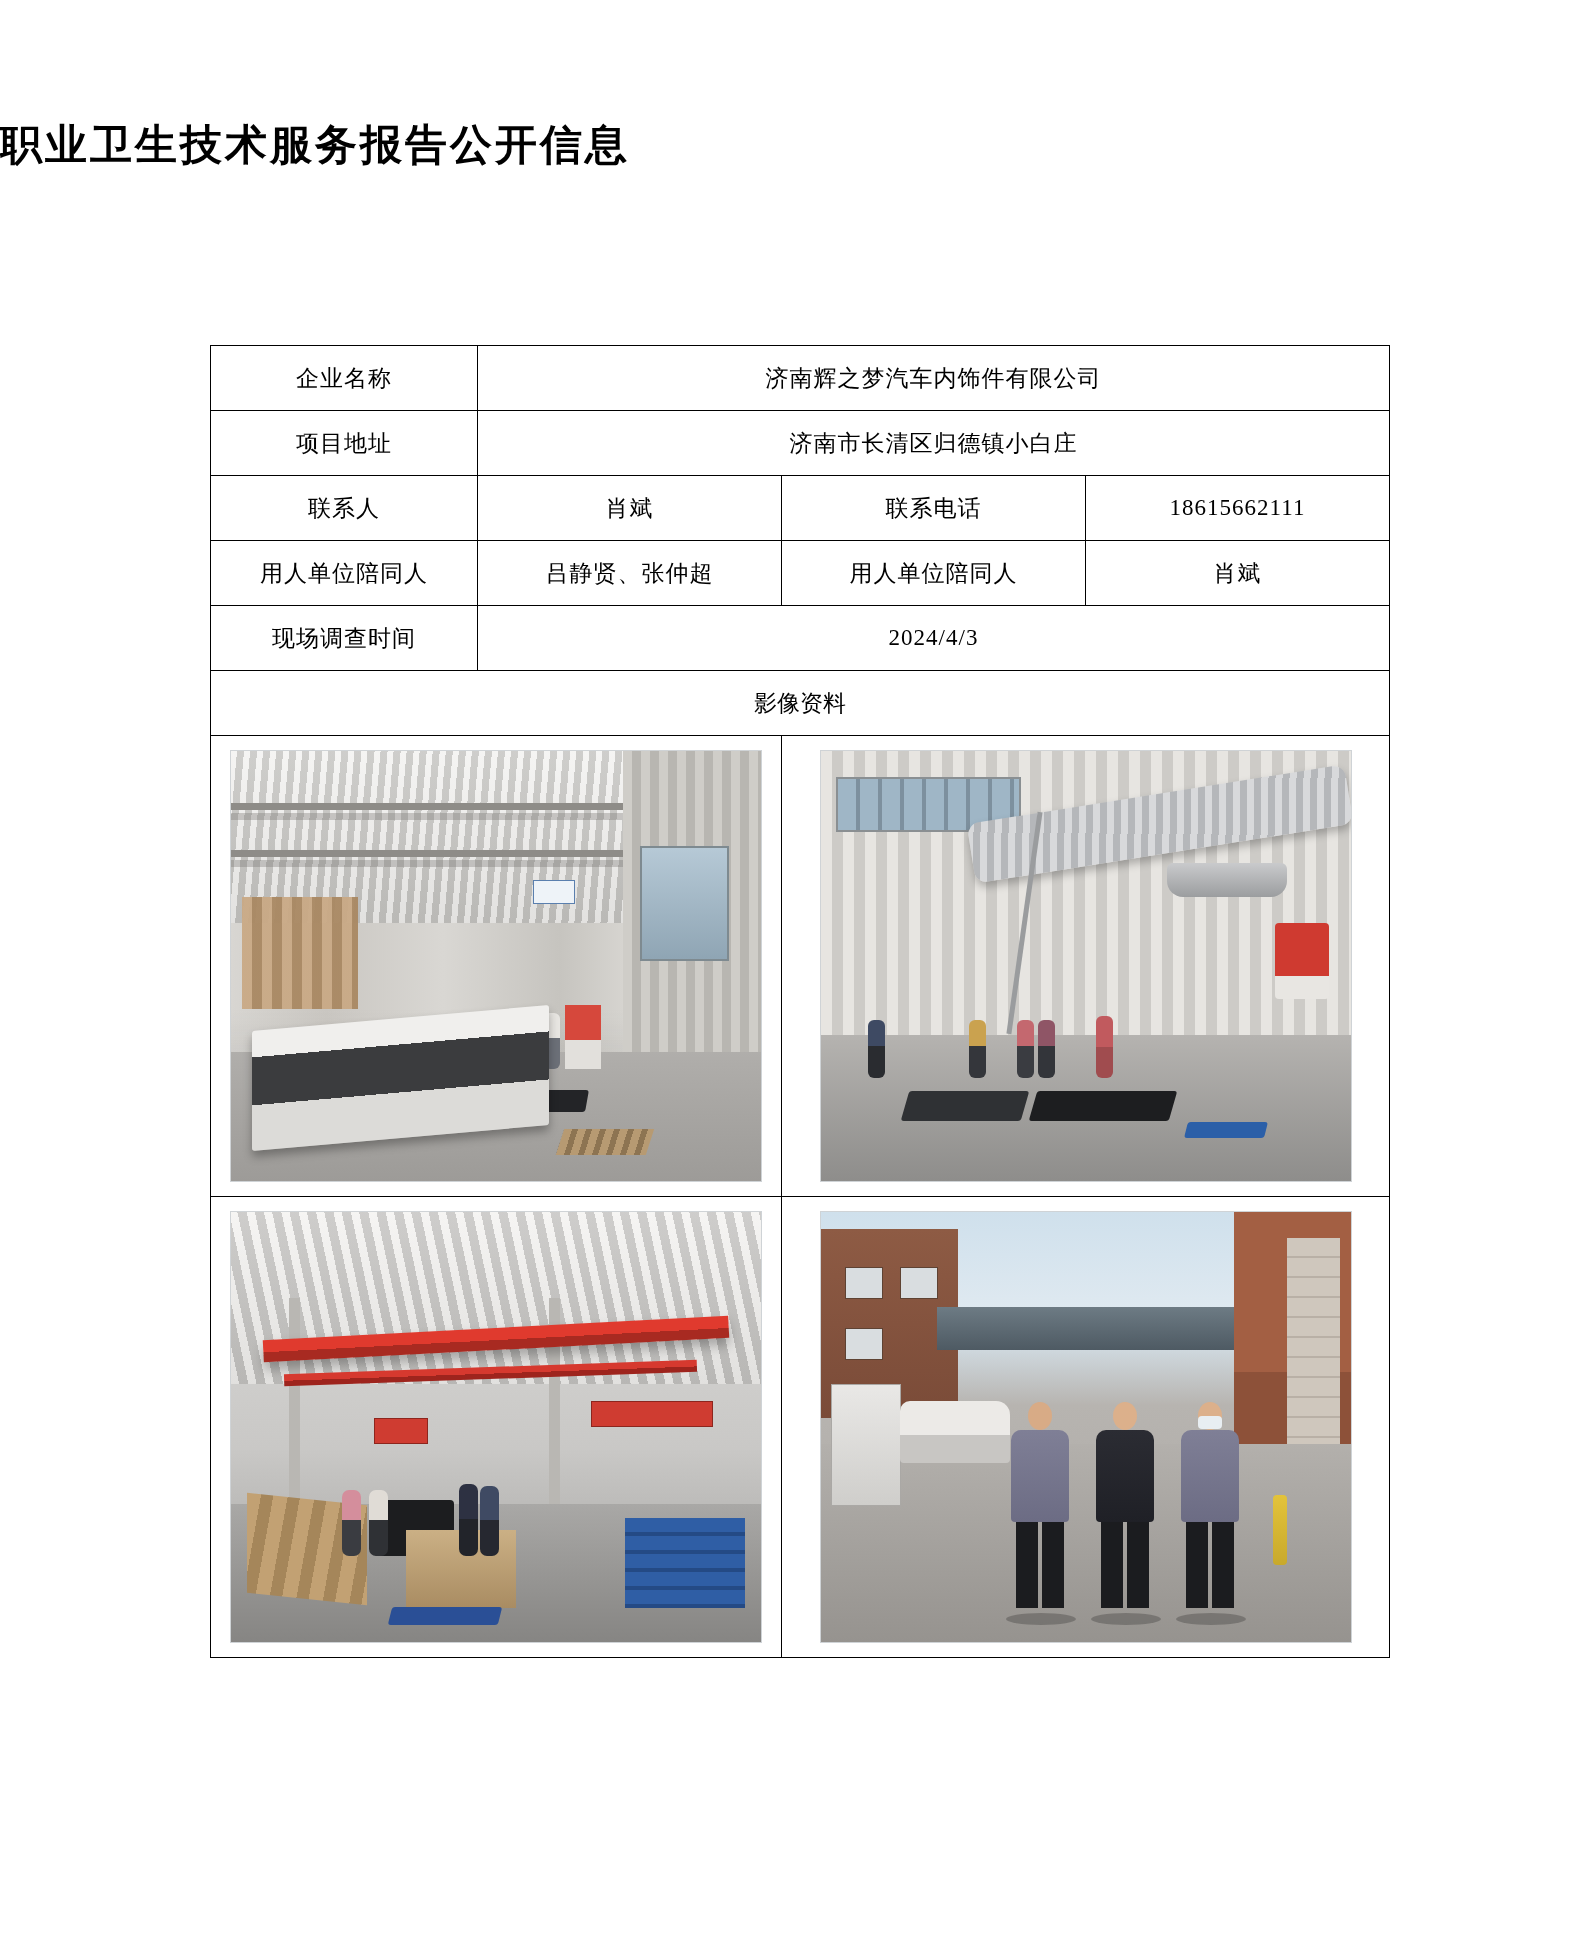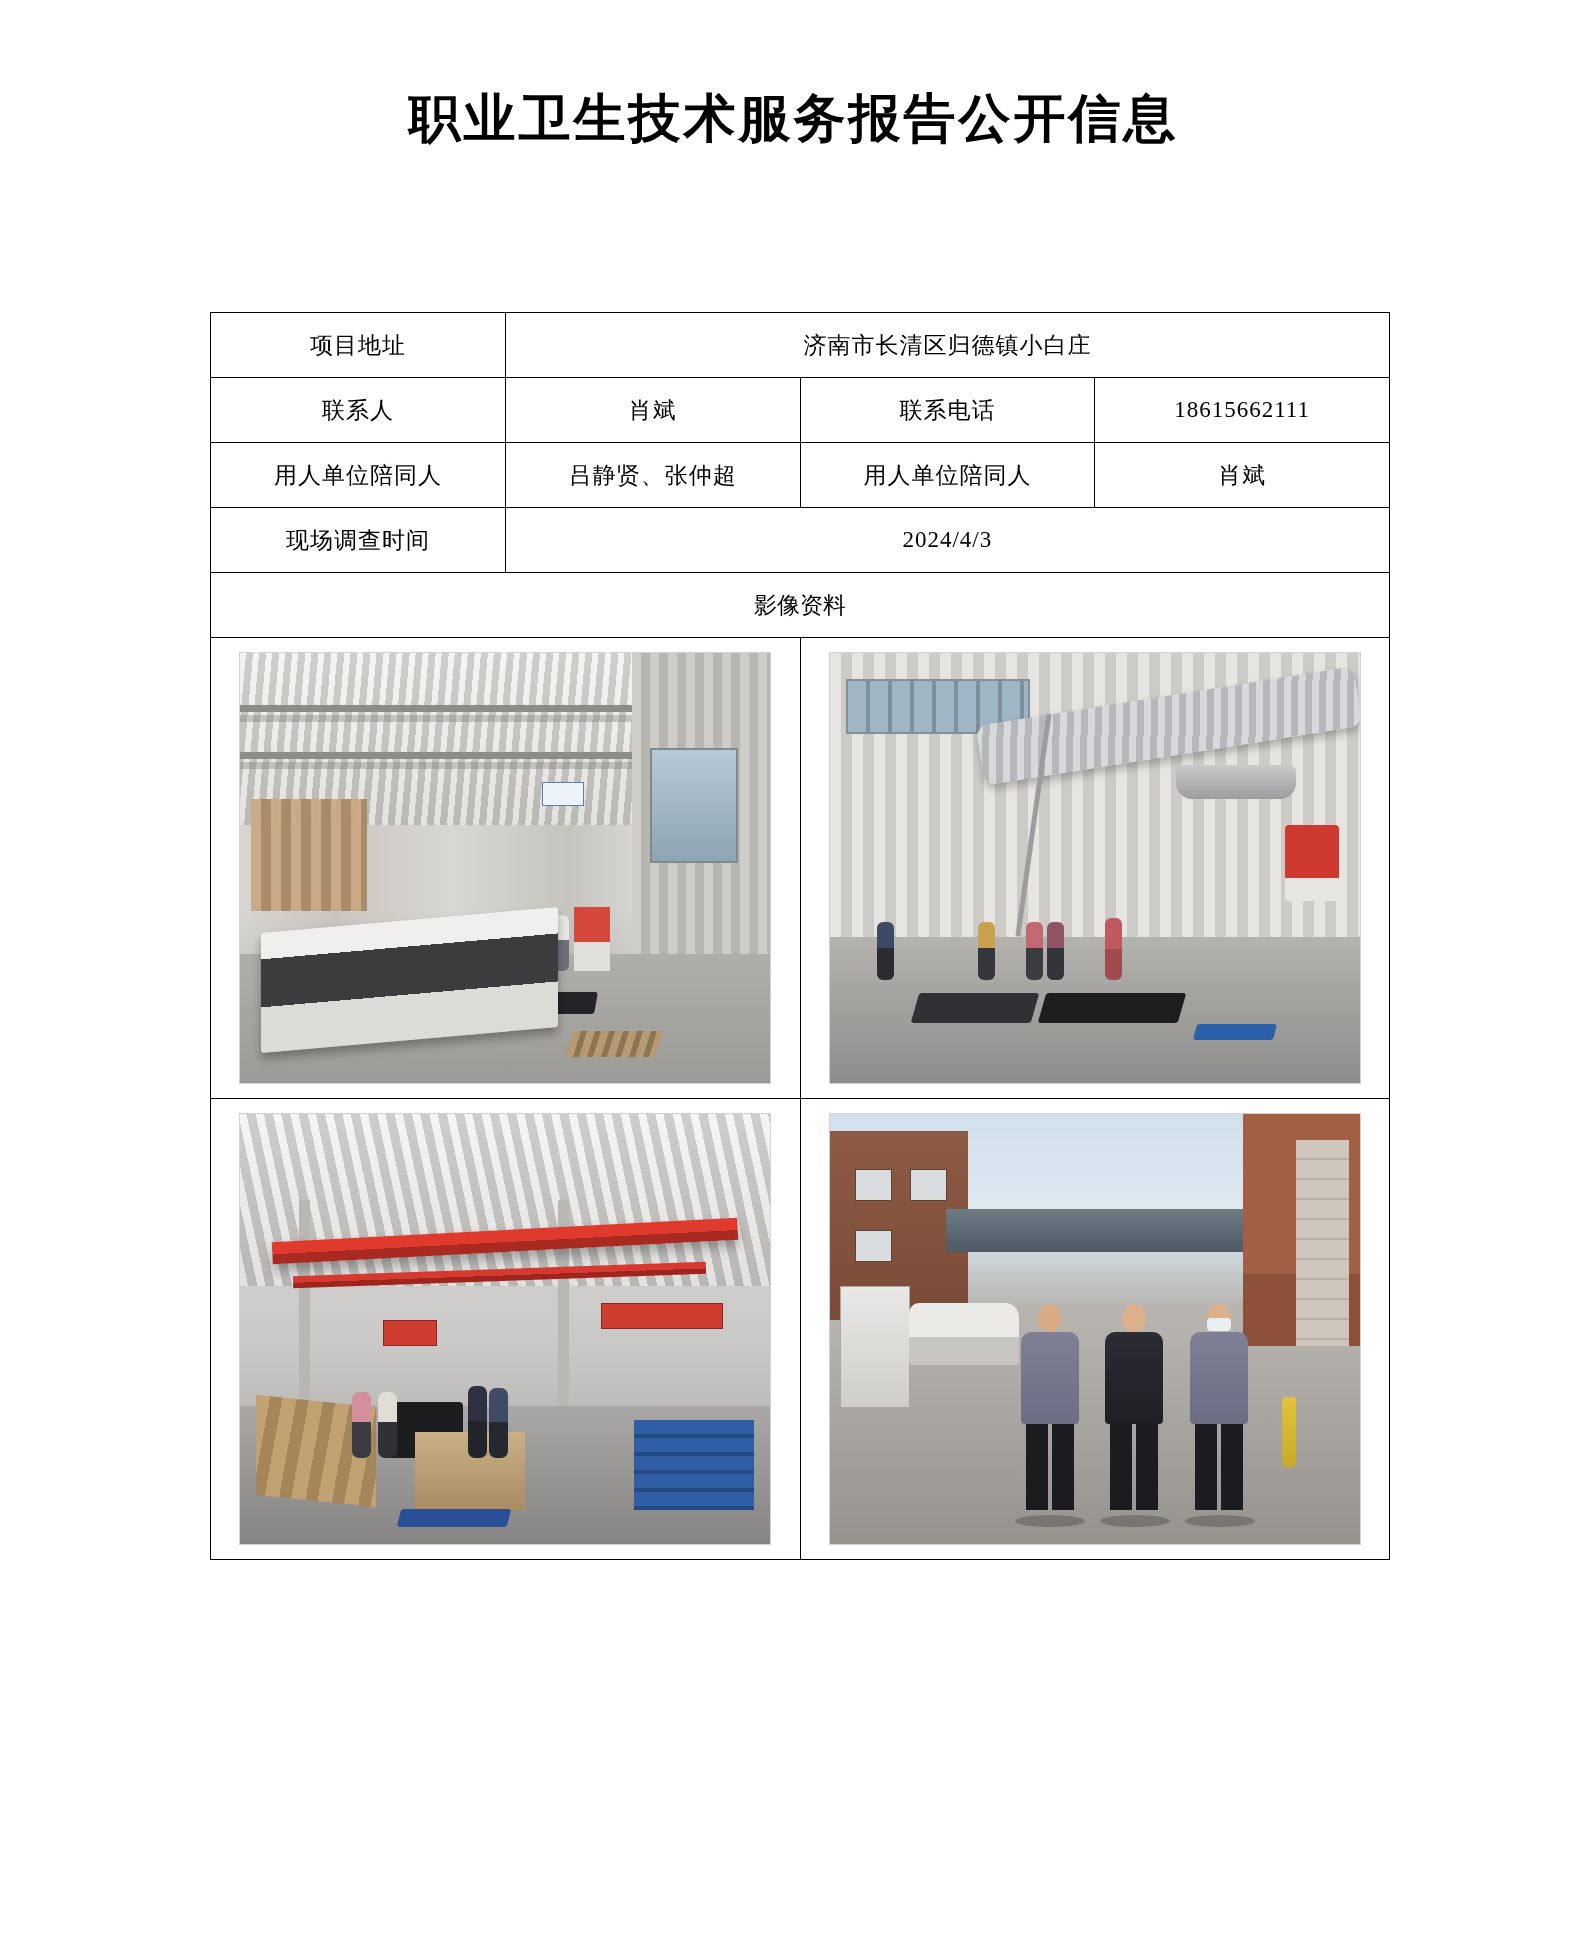--- a/index.html
+++ b/index.html
@@ -14,25 +14,24 @@
     color: #000000;
     overflow: hidden;
   }
   .page {
     position: relative;
     width: 1587px;
     height: 1943px;
     box-sizing: border-box;
   }
   .doc-title {
-    text-align: center;
-    font-size: 52px;
+    font-size: 42px;
     font-weight: bold;
     letter-spacing: 3px;
-    margin-top: 84px;
+    margin-top: 117px;
     margin-bottom: 0;
     font-family: "Liberation Serif", "DejaVu Serif", serif;
   }
   .table-wrap {
     position: absolute;
     left: 210px;
     top: 228px;
     width: 1180px;
   }
   table.info {
@@ -322,20 +321,24 @@
 </head>
 <body>
 
 <div class="page">
 
   <h1 class="doc-title">职业卫生技术服务报告公开信息</h1>
 
   <div class="table-wrap">
     <table class="info">
       <tbody>
+        <tr>
+          <td class="label" style="width:258px">企业名称</td>
+          <td class="val" colspan="3">济南辉之梦汽车内饰件有限公司</td>
+        </tr>
         <tr>
           <td class="label">项目地址</td>
           <td class="val" colspan="3">济南市长清区归德镇小白庄</td>
         </tr>
         <tr>
           <td class="label">联系人</td>
           <td class="val" style="width:258px">肖斌</td>
           <td class="label" style="width:258px">联系电话</td>
           <td class="val">18615662111</td>
         </tr>

